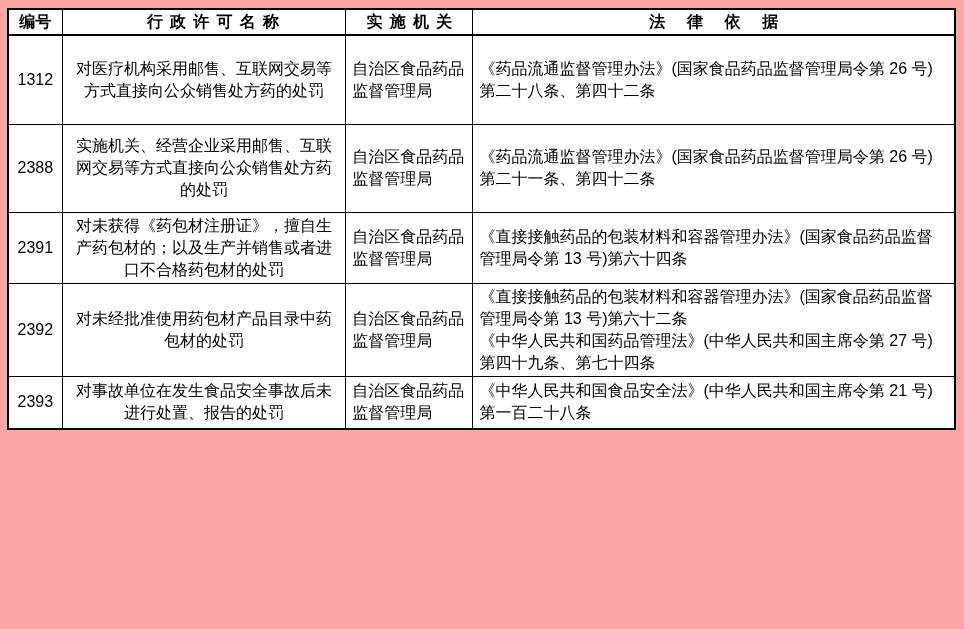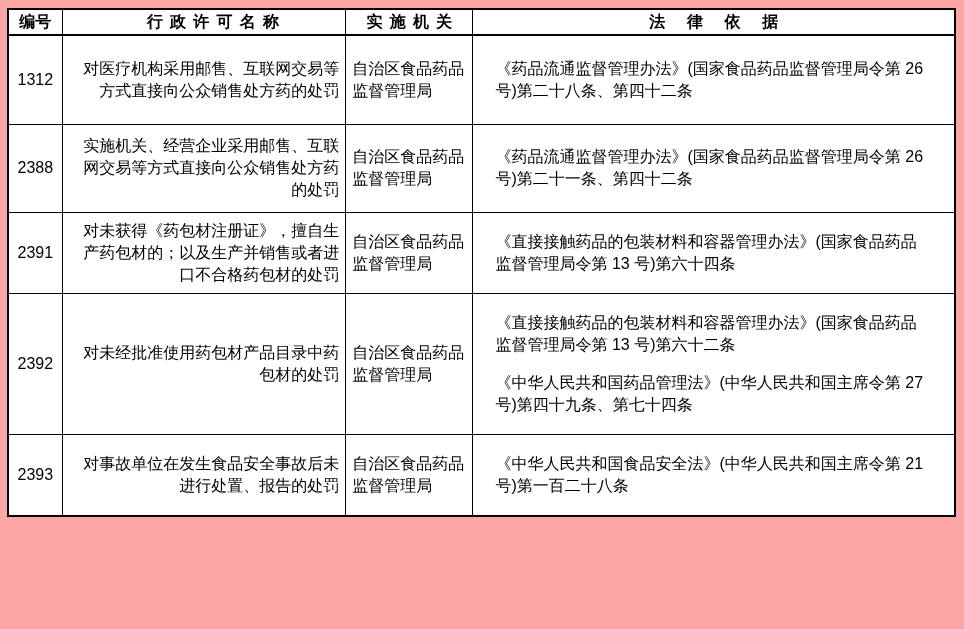--- a/index.html
+++ b/index.html
@@ -46,31 +46,31 @@
     white-space: nowrap;
   }
   .ls-name   { letter-spacing: 0.45em; text-indent: 0.45em; padding-left: 20px; }
   .ls-agency { letter-spacing: 0.45em; text-indent: 0.45em; }
   .ls-legal  { letter-spacing: 1.35em; text-indent: 1.35em; }
   td.cell-id {
     text-align: center;
     padding: 2px 2px;
   }
   td.cell-name {
-    text-align: right;
+    text-align: center;
   }
   td.cell-agency {
     text-align: left;
     padding: 2px 2px 2px 6px;
   }
   td.cell-legal {
     text-align: left;
   }
   td.cell-legal p {
-    margin: 16px;
+    margin: 0;
     padding: 0;
   }
 </style>
 </head>
 <body>
 
 <div class="page">
   <table class="doc-table">
     <colgroup>
       <col style="width:54px">

